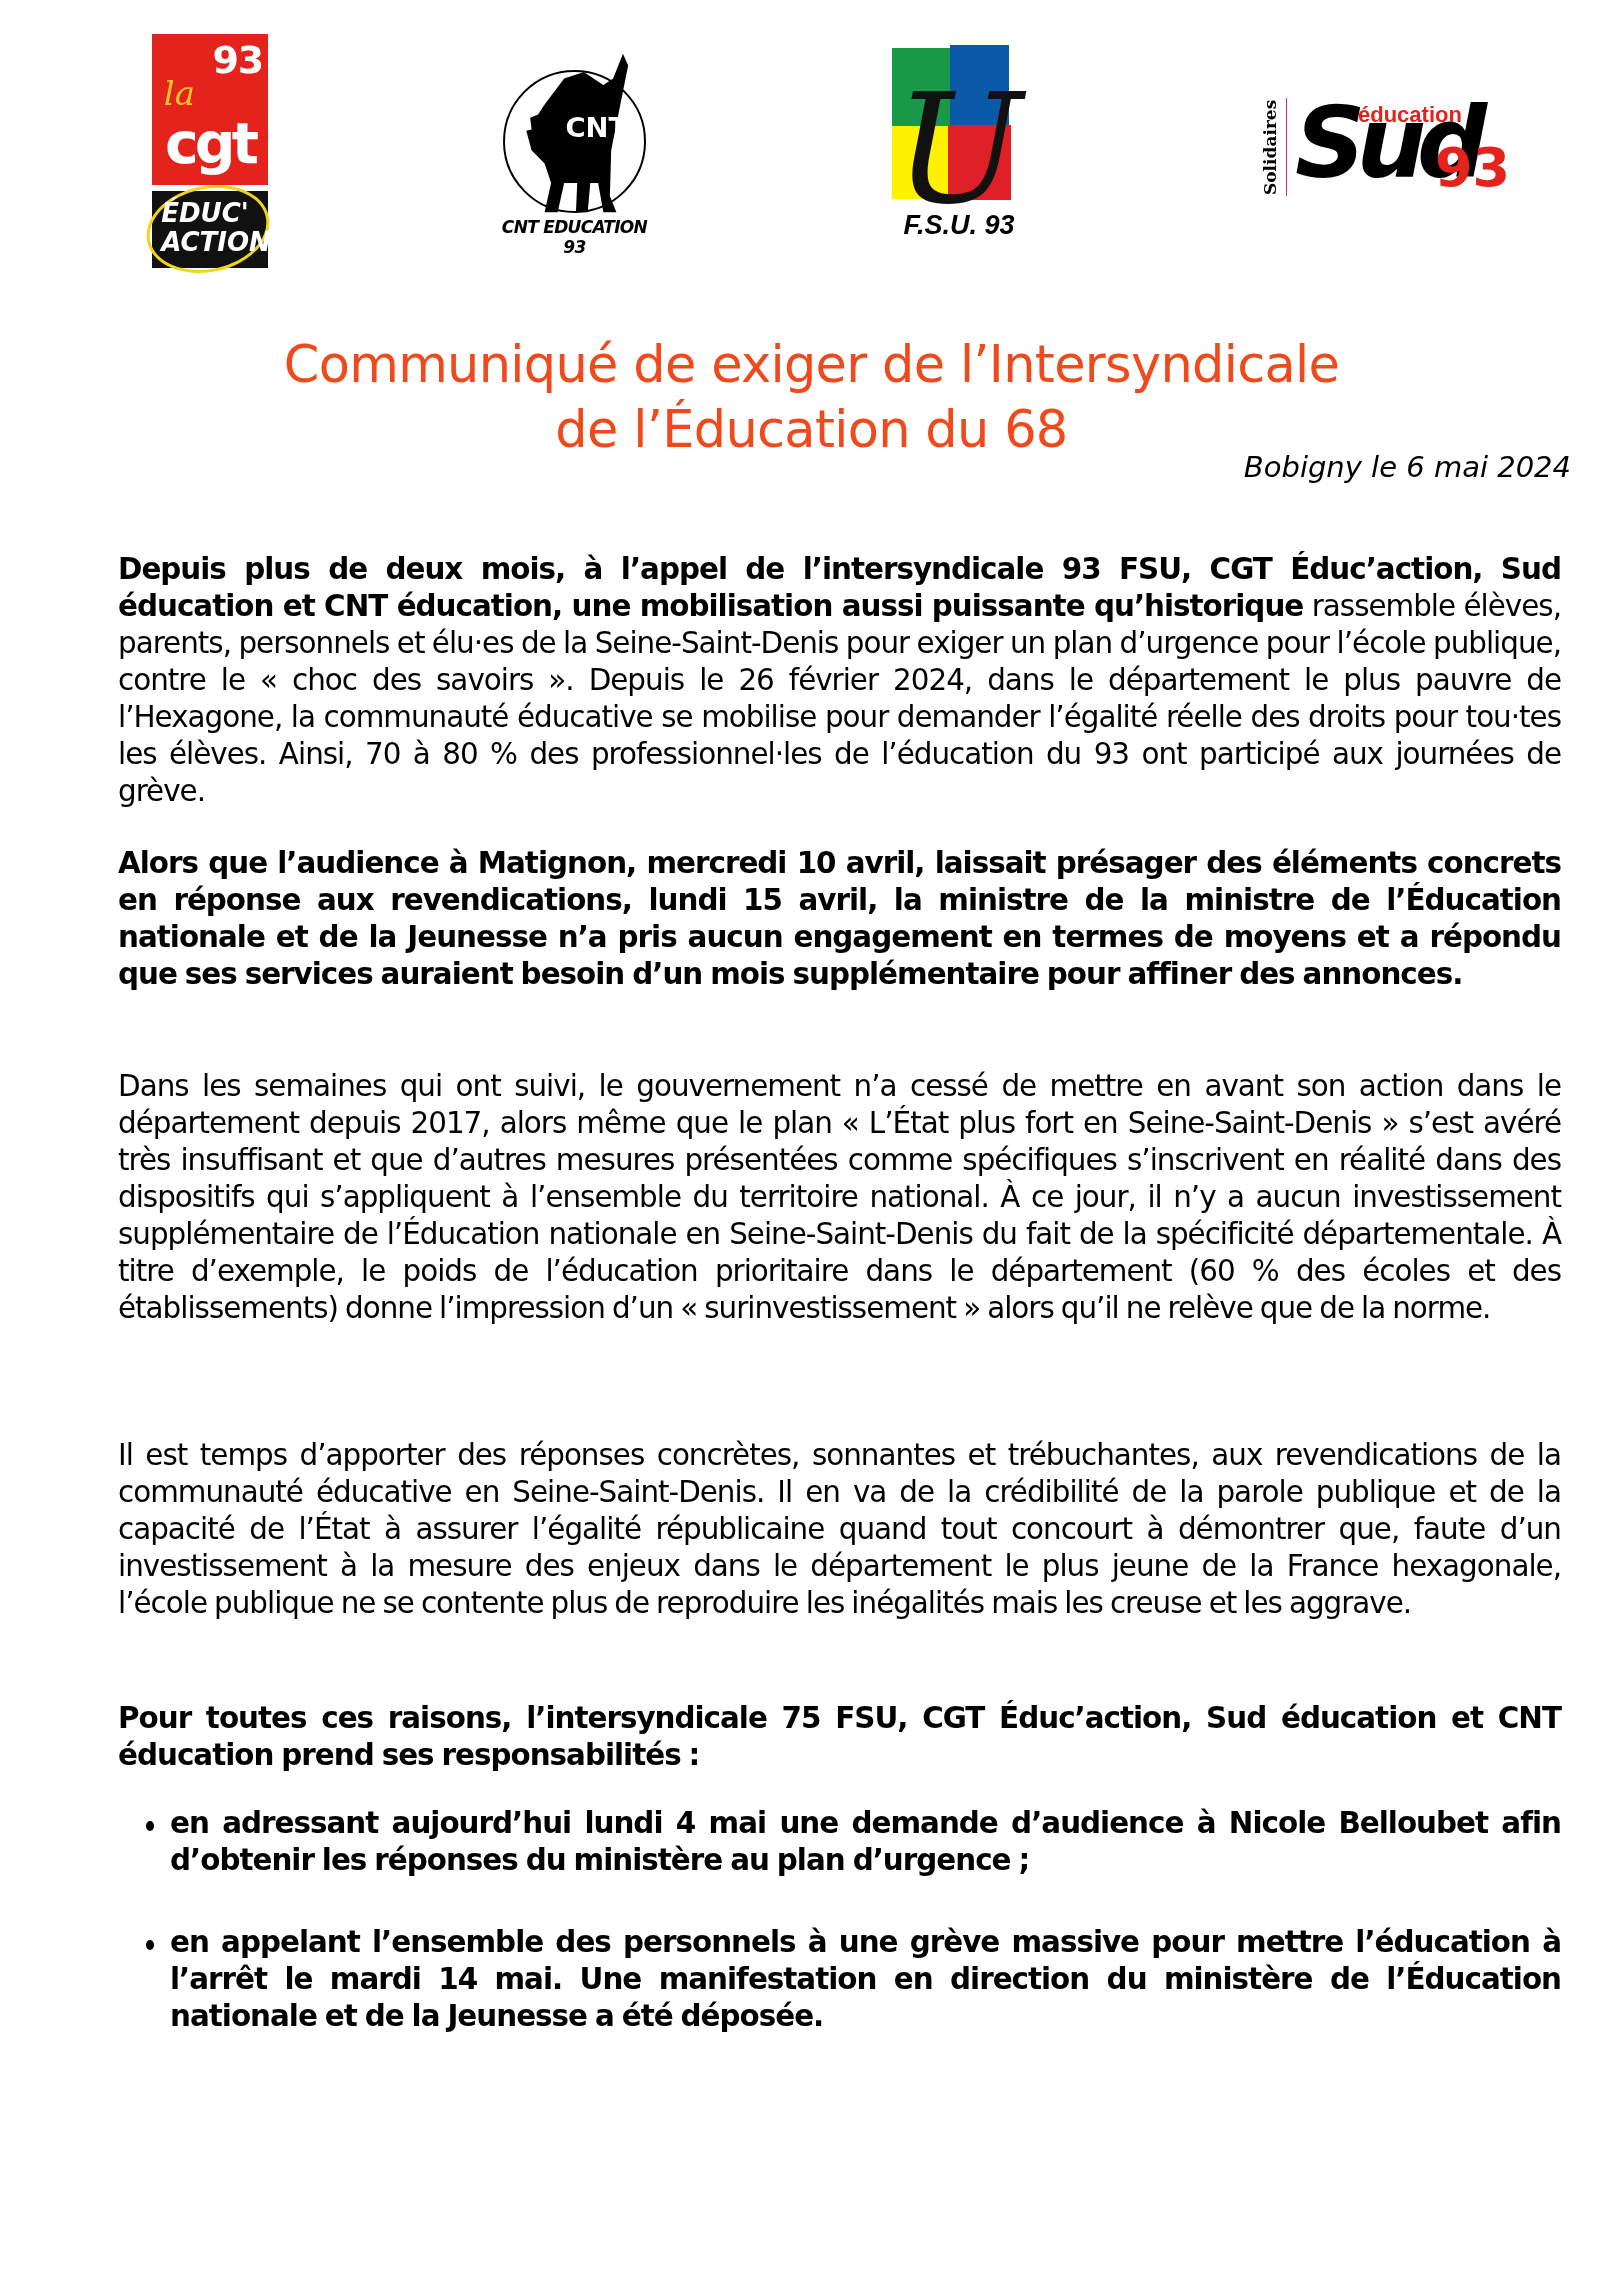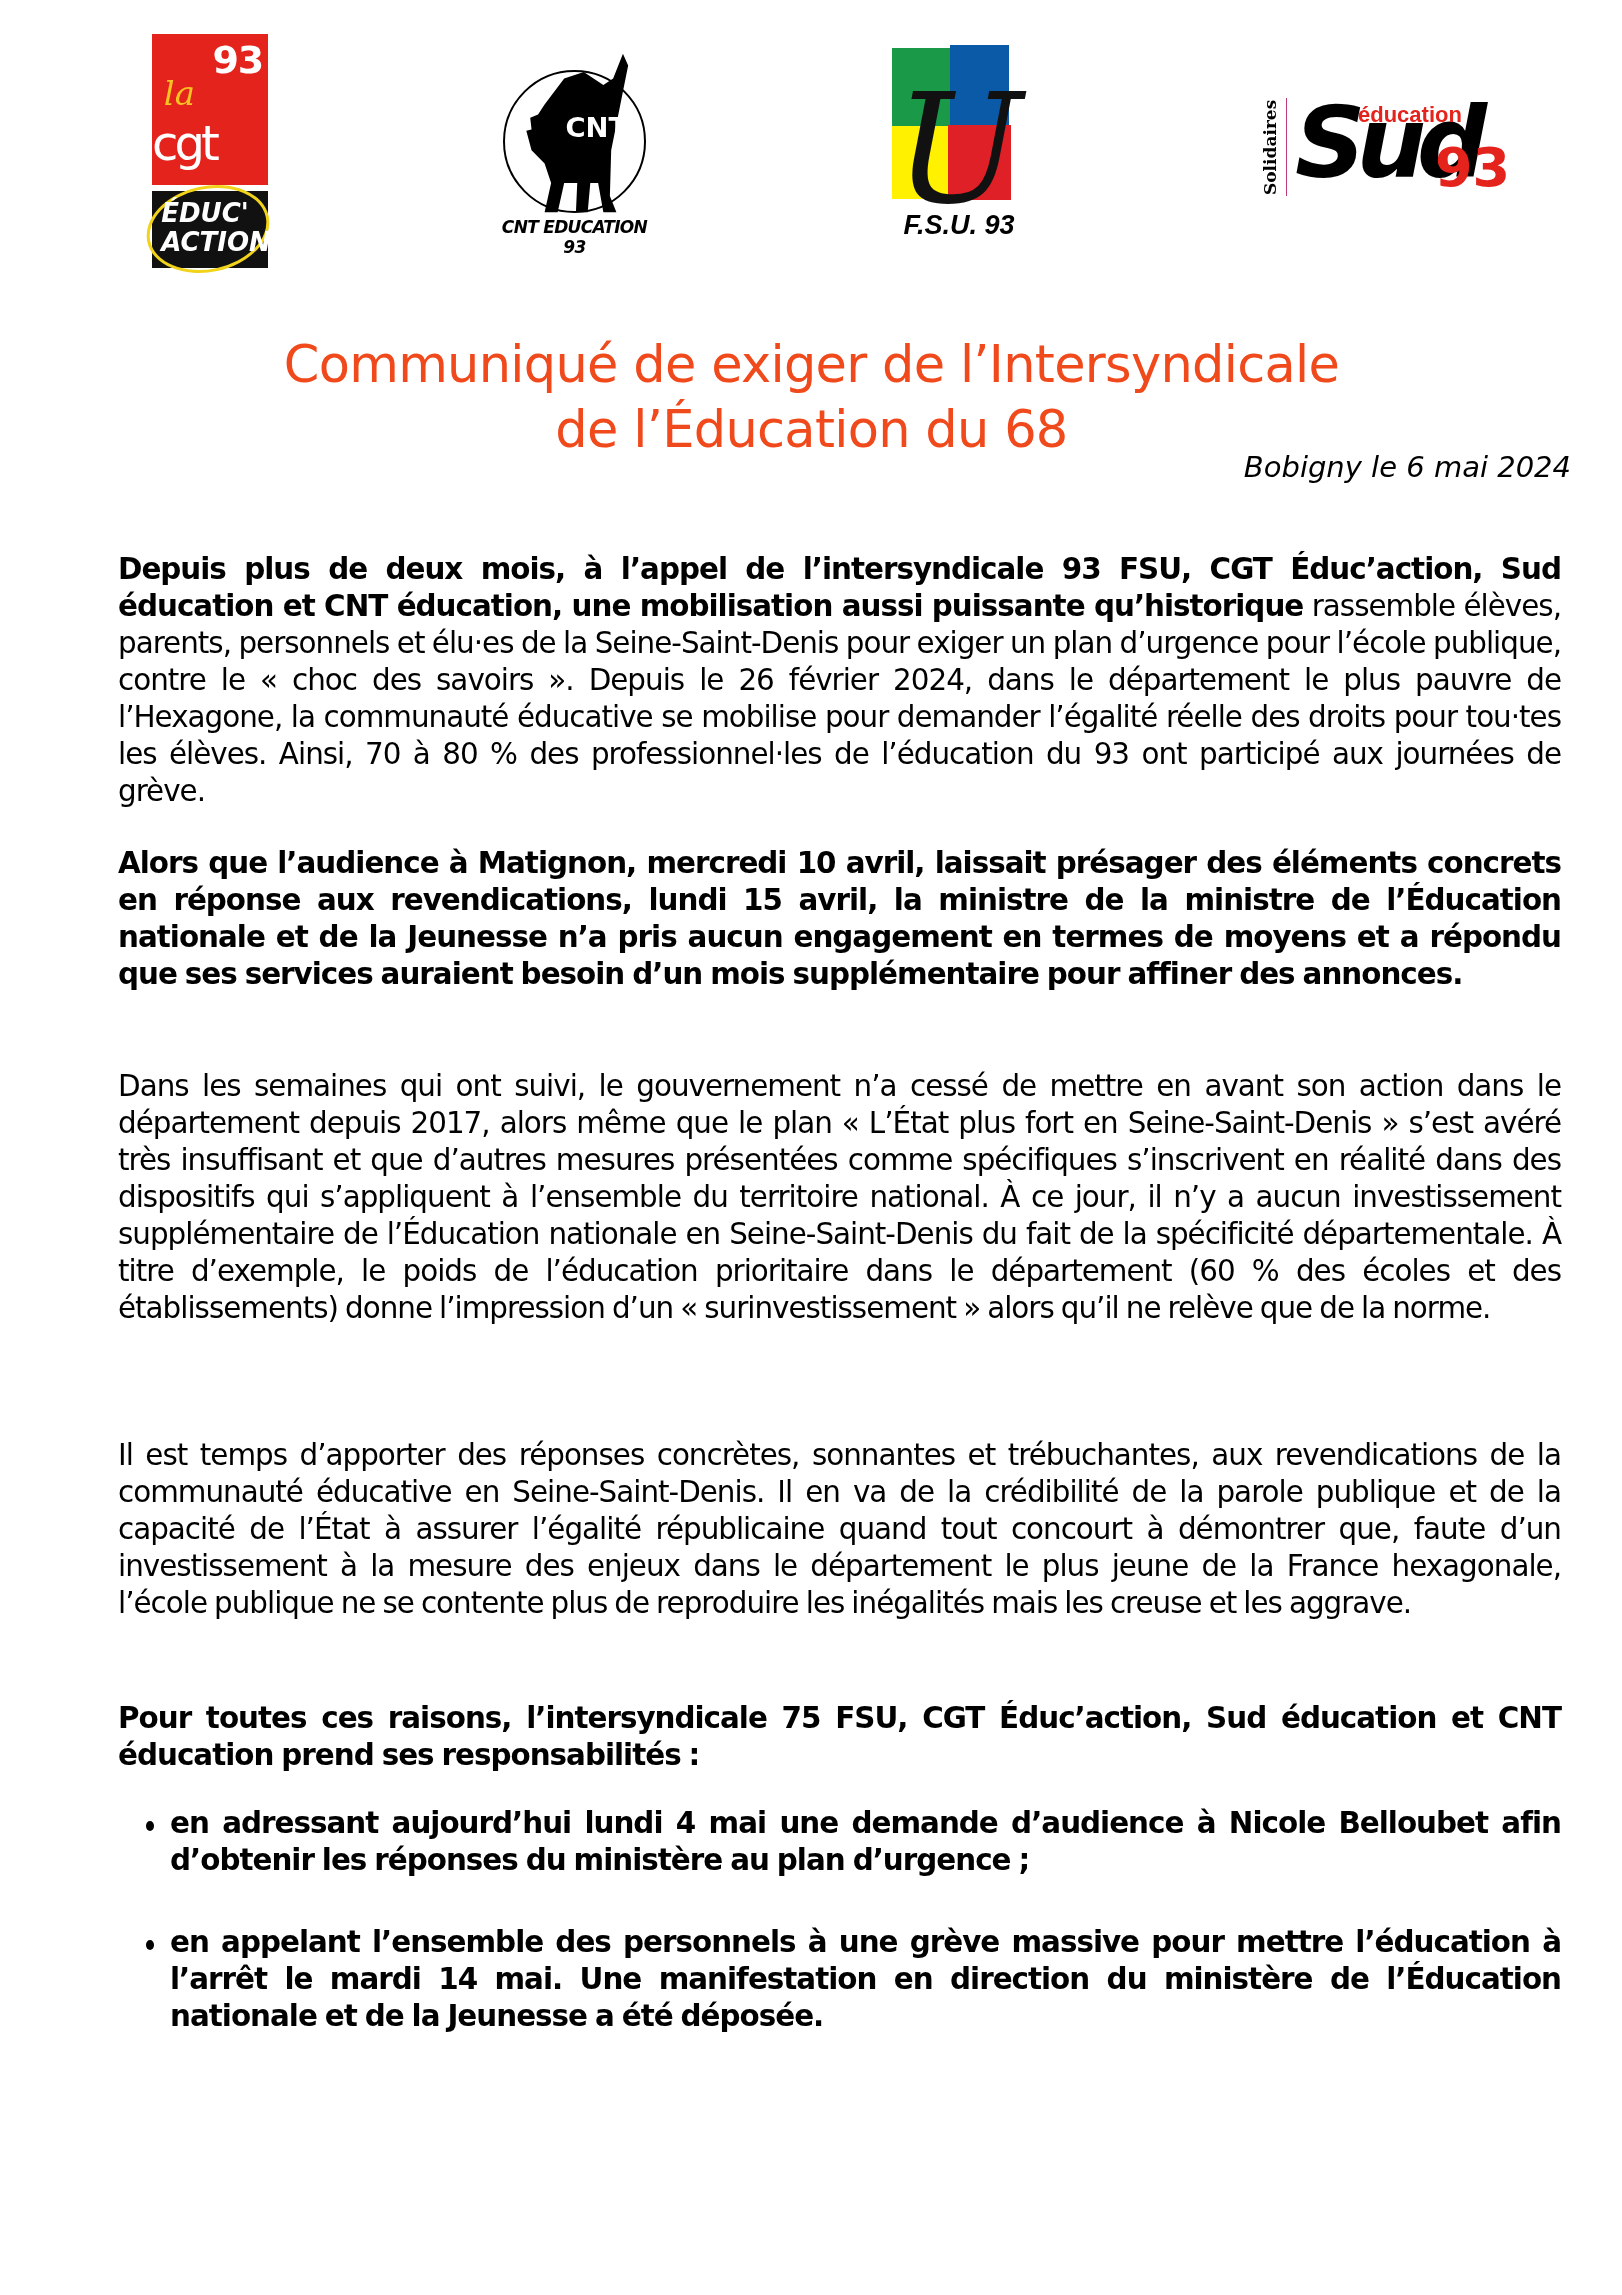--- a/index.html
+++ b/index.html
@@ -9,21 +9,21 @@
   
   .logo { position: absolute; }
   #logo-cgt { left: 152px; top: 34px; width: 116px; height: 236px; }
   #logo-cnt { left: 499px; top: 52px; width: 151px; height: 193px; }
   #logo-fsu { left: 851px; top: 41px; width: 216px; height: 208px; }
   #logo-sud { left: 1260px; top: 98px; width: 255px; height: 98px; }
 
   .cgt-red { position:absolute; left:0; top:0; width:116px; height:151px; background:#e4231c; }
   .cgt-93 { position:absolute; right:5.2px; top:3.9px; color:#fff; font-weight:bold; font-size:38px; font-family:"DejaVu Sans", sans-serif; letter-spacing:-1.3px; }
   .cgt-la { position:absolute; left:11.8px; top:39px; color:#f6c322; font-style:italic; font-size:34px; font-family:"DejaVu Serif", serif; }
-  .cgt-word { position:absolute; left:0; top:77px; width:116px; text-align:left; color:#fff; font-weight:normal; font-size:48px; line-height:65px; font-family:"DejaVu Sans", sans-serif; letter-spacing:-3.9px; }
+  .cgt-word { position:absolute; left:0; top:77px; width:116px; text-align:center; color:#fff; font-weight:bold; font-size:57px; line-height:65px; font-family:"DejaVu Sans", sans-serif; letter-spacing:-3.9px; }
   .cgt-black { position:absolute; left:0; top:157px; width:116px; height:77px; background:#111; }
   .cgt-educ { position:absolute; left:9.2px; top:165px; color:#fff; font-weight:bold; font-size:26px; line-height:29px; font-family:"DejaVu Sans", sans-serif; font-style:italic; }
   .cgt-ring { position:absolute; left:-6.5px; top:152px; width:124px; height:86px; border:3.3px solid #f1d31a; border-radius:50%; box-sizing:border-box; transform:rotate(-12deg); }
 
   .cnt-circle { position:absolute; left:3.9px; top:18.3px; width:143px; height:143px; border:2.6px solid #000; border-radius:50%; box-sizing:border-box; }
   .cnt-cat { position:absolute; left:26px; top:0; }
   .cnt-caption { position:absolute; left:0; top:165px; width:151px; text-align:center; font-weight:bold; font-style:italic; font-size:17px; letter-spacing:-0.7px; font-family:"DejaVu Sans", sans-serif; }
 
   .fsu-block { position:absolute; }
   .fsu-u { position:absolute; left:44px; top:34px; font-family:"DejaVu Serif", serif; font-size:151px; line-height:151px; color:#111; font-style:italic; }

